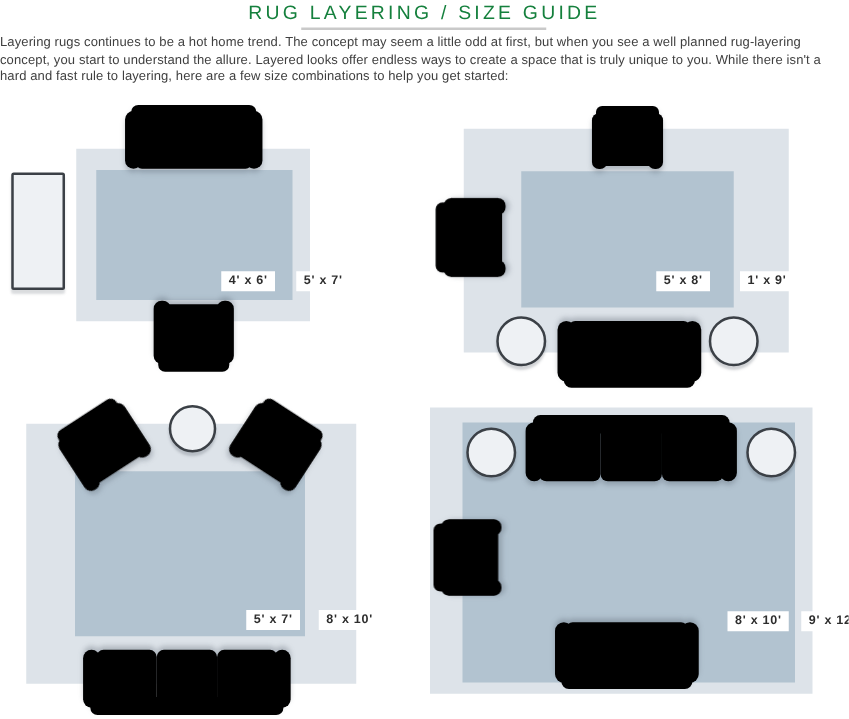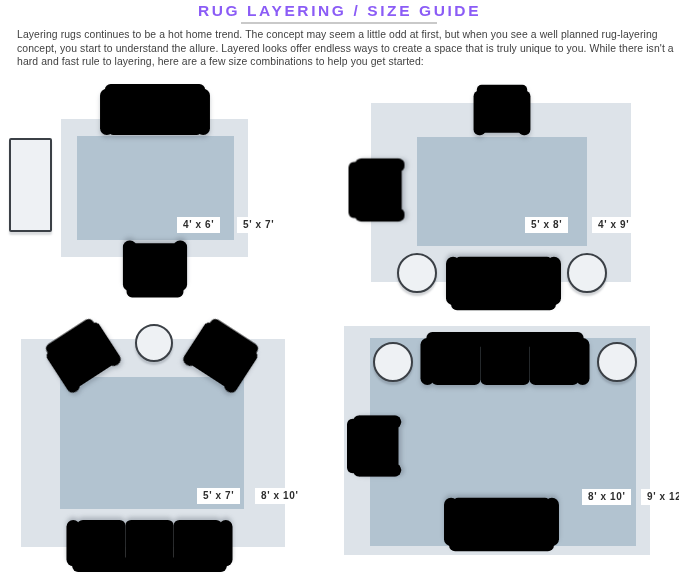--- a/index.html
+++ b/index.html
@@ -3,29 +3,29 @@
 <meta charset="utf-8">
 <style>
   html,body{margin:0;padding:0;background:#fff;}
   .page{
     position:relative;width:679px;height:575px;overflow:hidden;
     background:#ffffff;font-family:"Liberation Sans", sans-serif;
   }
   
   .title{
     margin:0;padding-top:2px;text-align:center;
-    font-size:15.5px;font-weight:700;letter-spacing:2.6px;
-    color:#8b5cf6;
+    font-size:15.5px;font-weight:400;letter-spacing:2.6px;
+    color:#15803d;
   }
   .divider{
     position:absolute;left:241px;top:22px;width:196px;height:2px;
     background:#c9c9c9;
   }
   .intro{
-    position:absolute;left:17px;right:2px;top:28px;margin:0;
+    position:absolute;left:0;right:2px;top:28px;margin:0;
     font-size:10.4px;line-height:13.6px;color:#3f3f3f;letter-spacing:.1px;
   }
   
   .board{position:absolute;left:0;top:0;width:679px;height:407px;}
   .rug{position:absolute;}
   .rug.outer{background:#dde3e9;}
   .rug.inner{background:#b2c3d0;}
   .furn{position:absolute;overflow:visible;
     filter:drop-shadow(0 3px 2px rgba(70,80,92,.30));}
   .tbl-round{
@@ -101,21 +101,21 @@
       </svg>
     <svg class="furn rotL90" style="left:344px;top:160px;width:65px;height:60px;">
         <use href="#chair"></use>
       </svg>
     <div class="tbl-round" style="left:397px;top:253px;width:40px;height:40px;"></div>
     <div class="tbl-round" style="left:567px;top:253px;width:40px;height:40px;"></div>
     <svg class="furn rot180" style="left:445px;top:253px;width:117px;height:60px;">
         <use href="#sofa2"></use>
       </svg>
     <span class="badge" style="left:525px;top:217px;">5' x 8'</span>
-    <span class="badge" style="left:592px;top:217px;">4' x 9'</span>
+    <span class="badge" style="left:592px;top:217px;">1' x 9'</span>
 
     <div class="rug outer" style="left:21px;top:339px;width:264px;height:208px;"></div>
     <div class="rug inner" style="left:60px;top:377px;width:184px;height:132px;"></div>
     <svg class="furn" style="left:50px;top:326px;width:64px;height:58px;transform:rotate(-33deg);">
         <use href="#chair"></use>
       </svg>
     <svg class="furn" style="left:190px;top:326px;width:64px;height:58px;transform:rotate(33deg);">
         <use href="#chair"></use>
       </svg>
     <div class="tbl-round" style="left:135px;top:324px;width:38px;height:38px;"></div>

